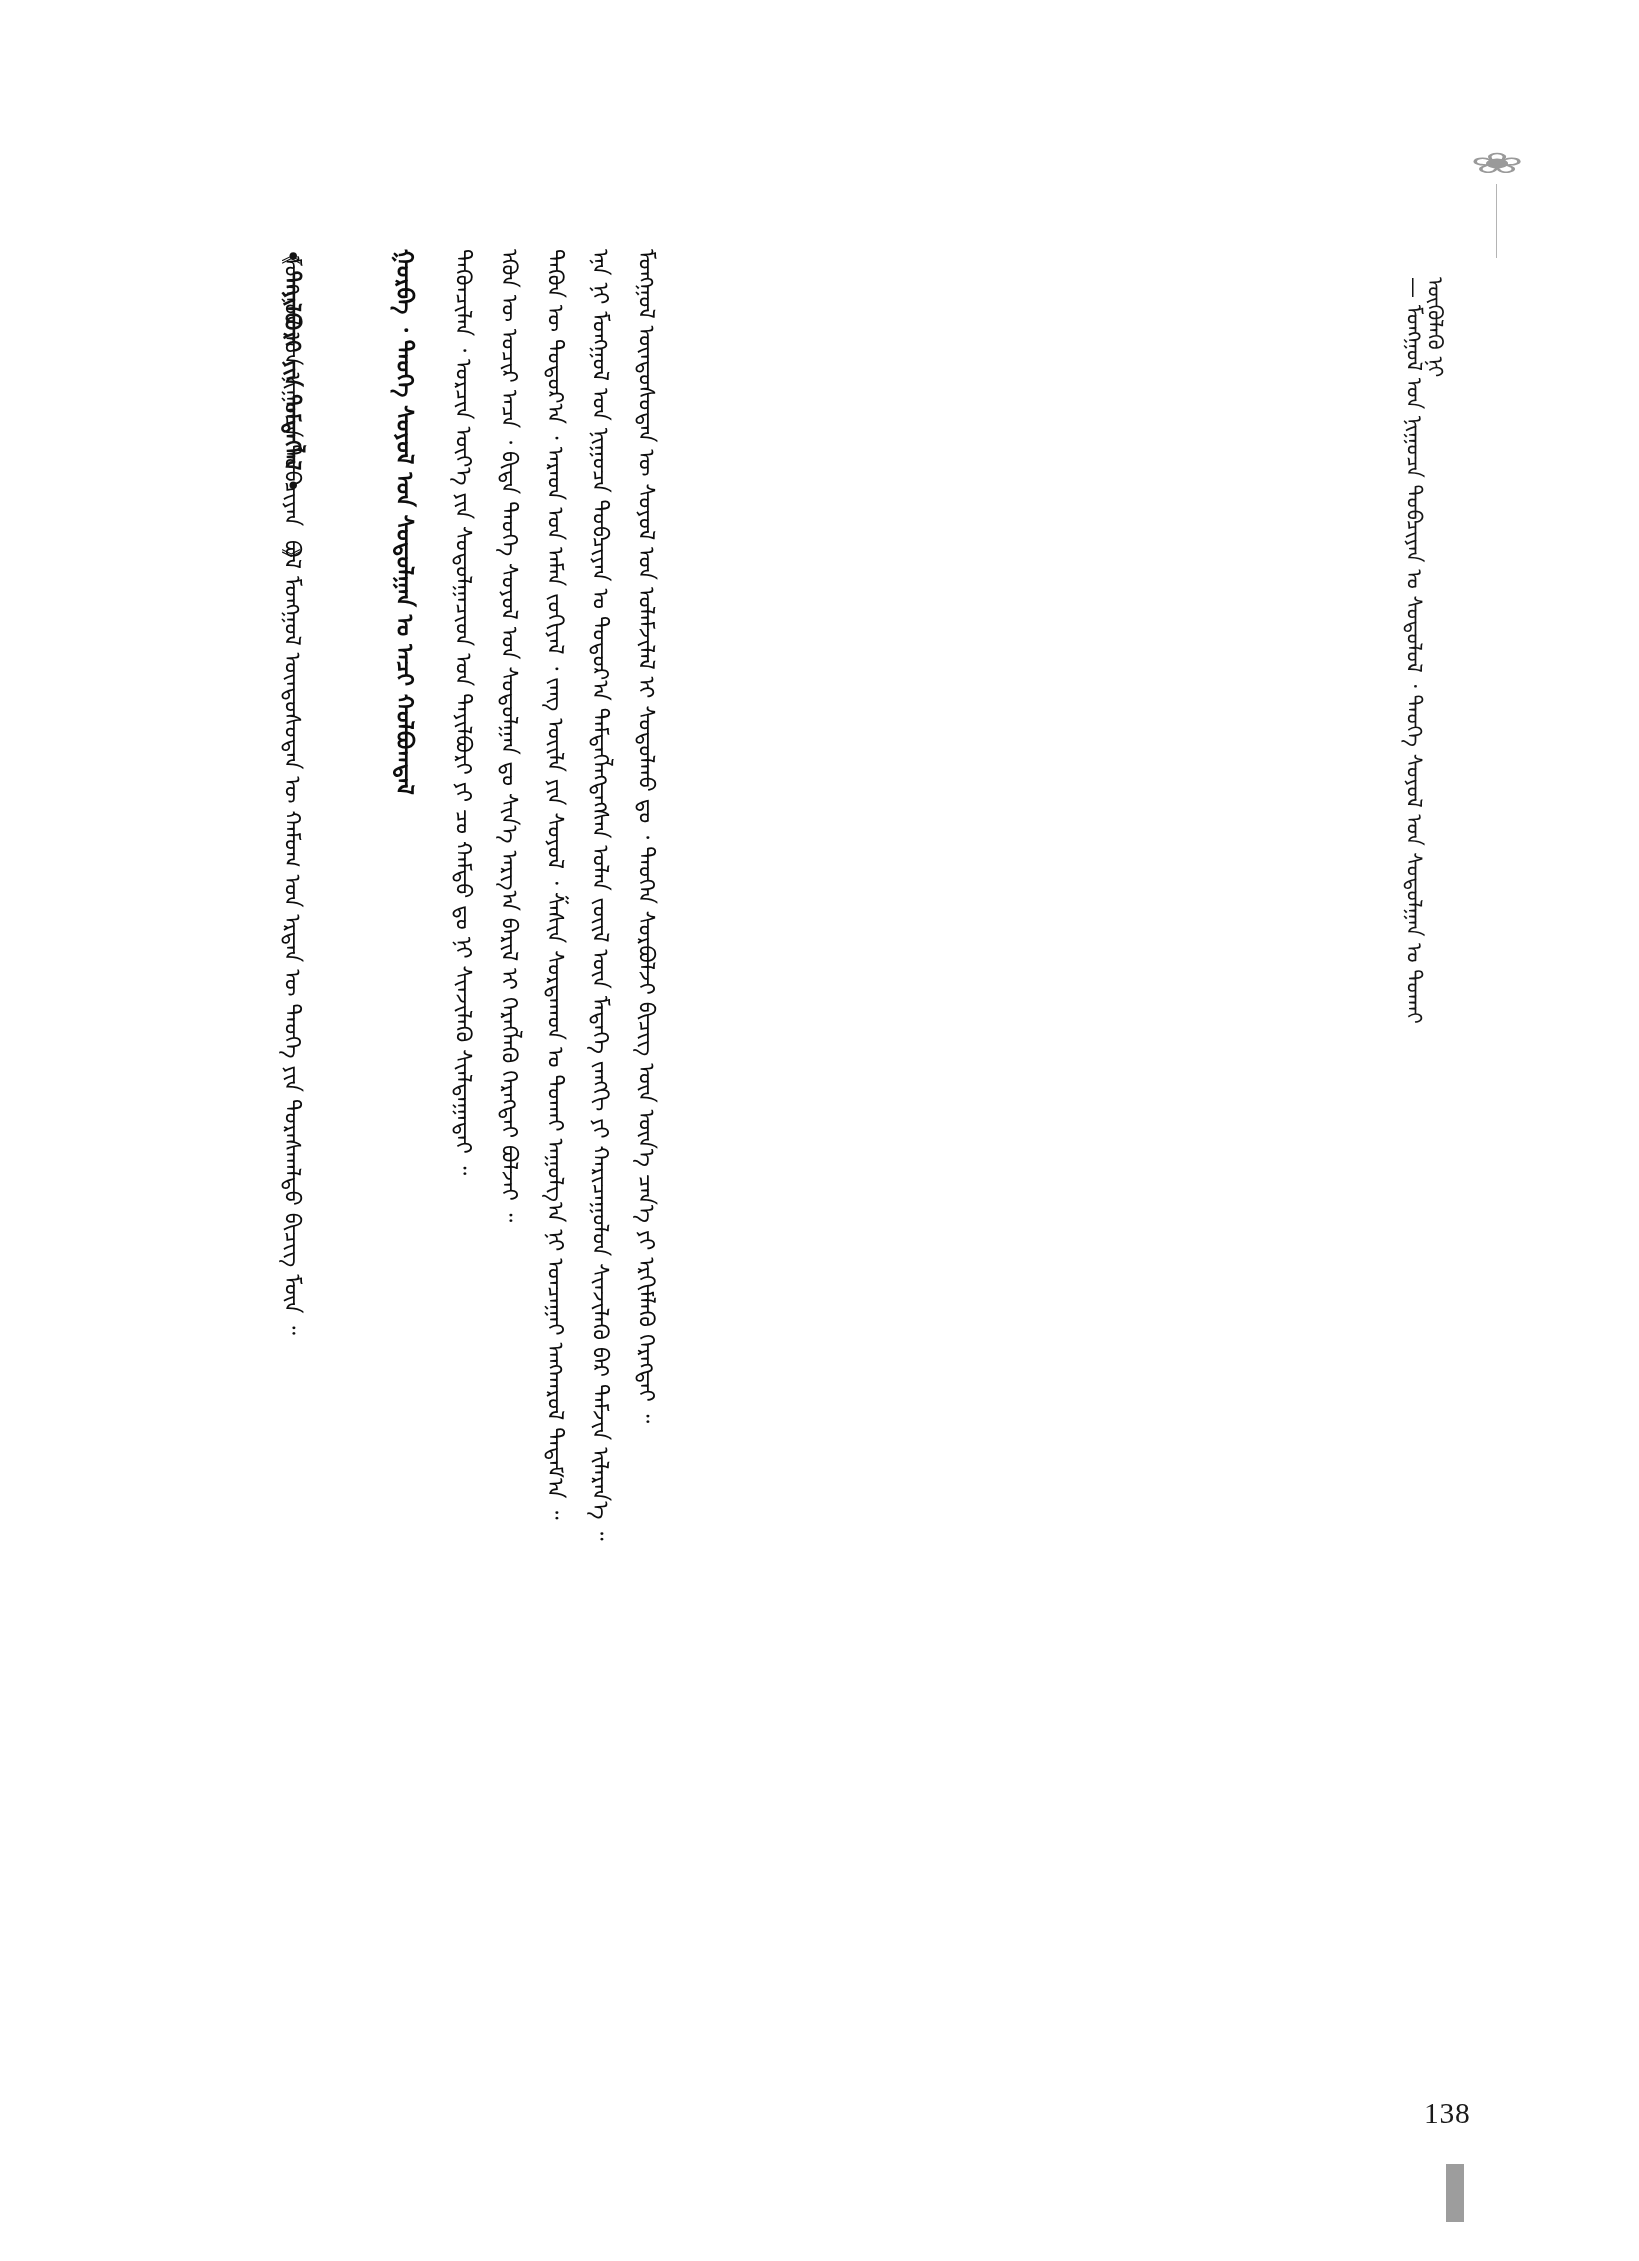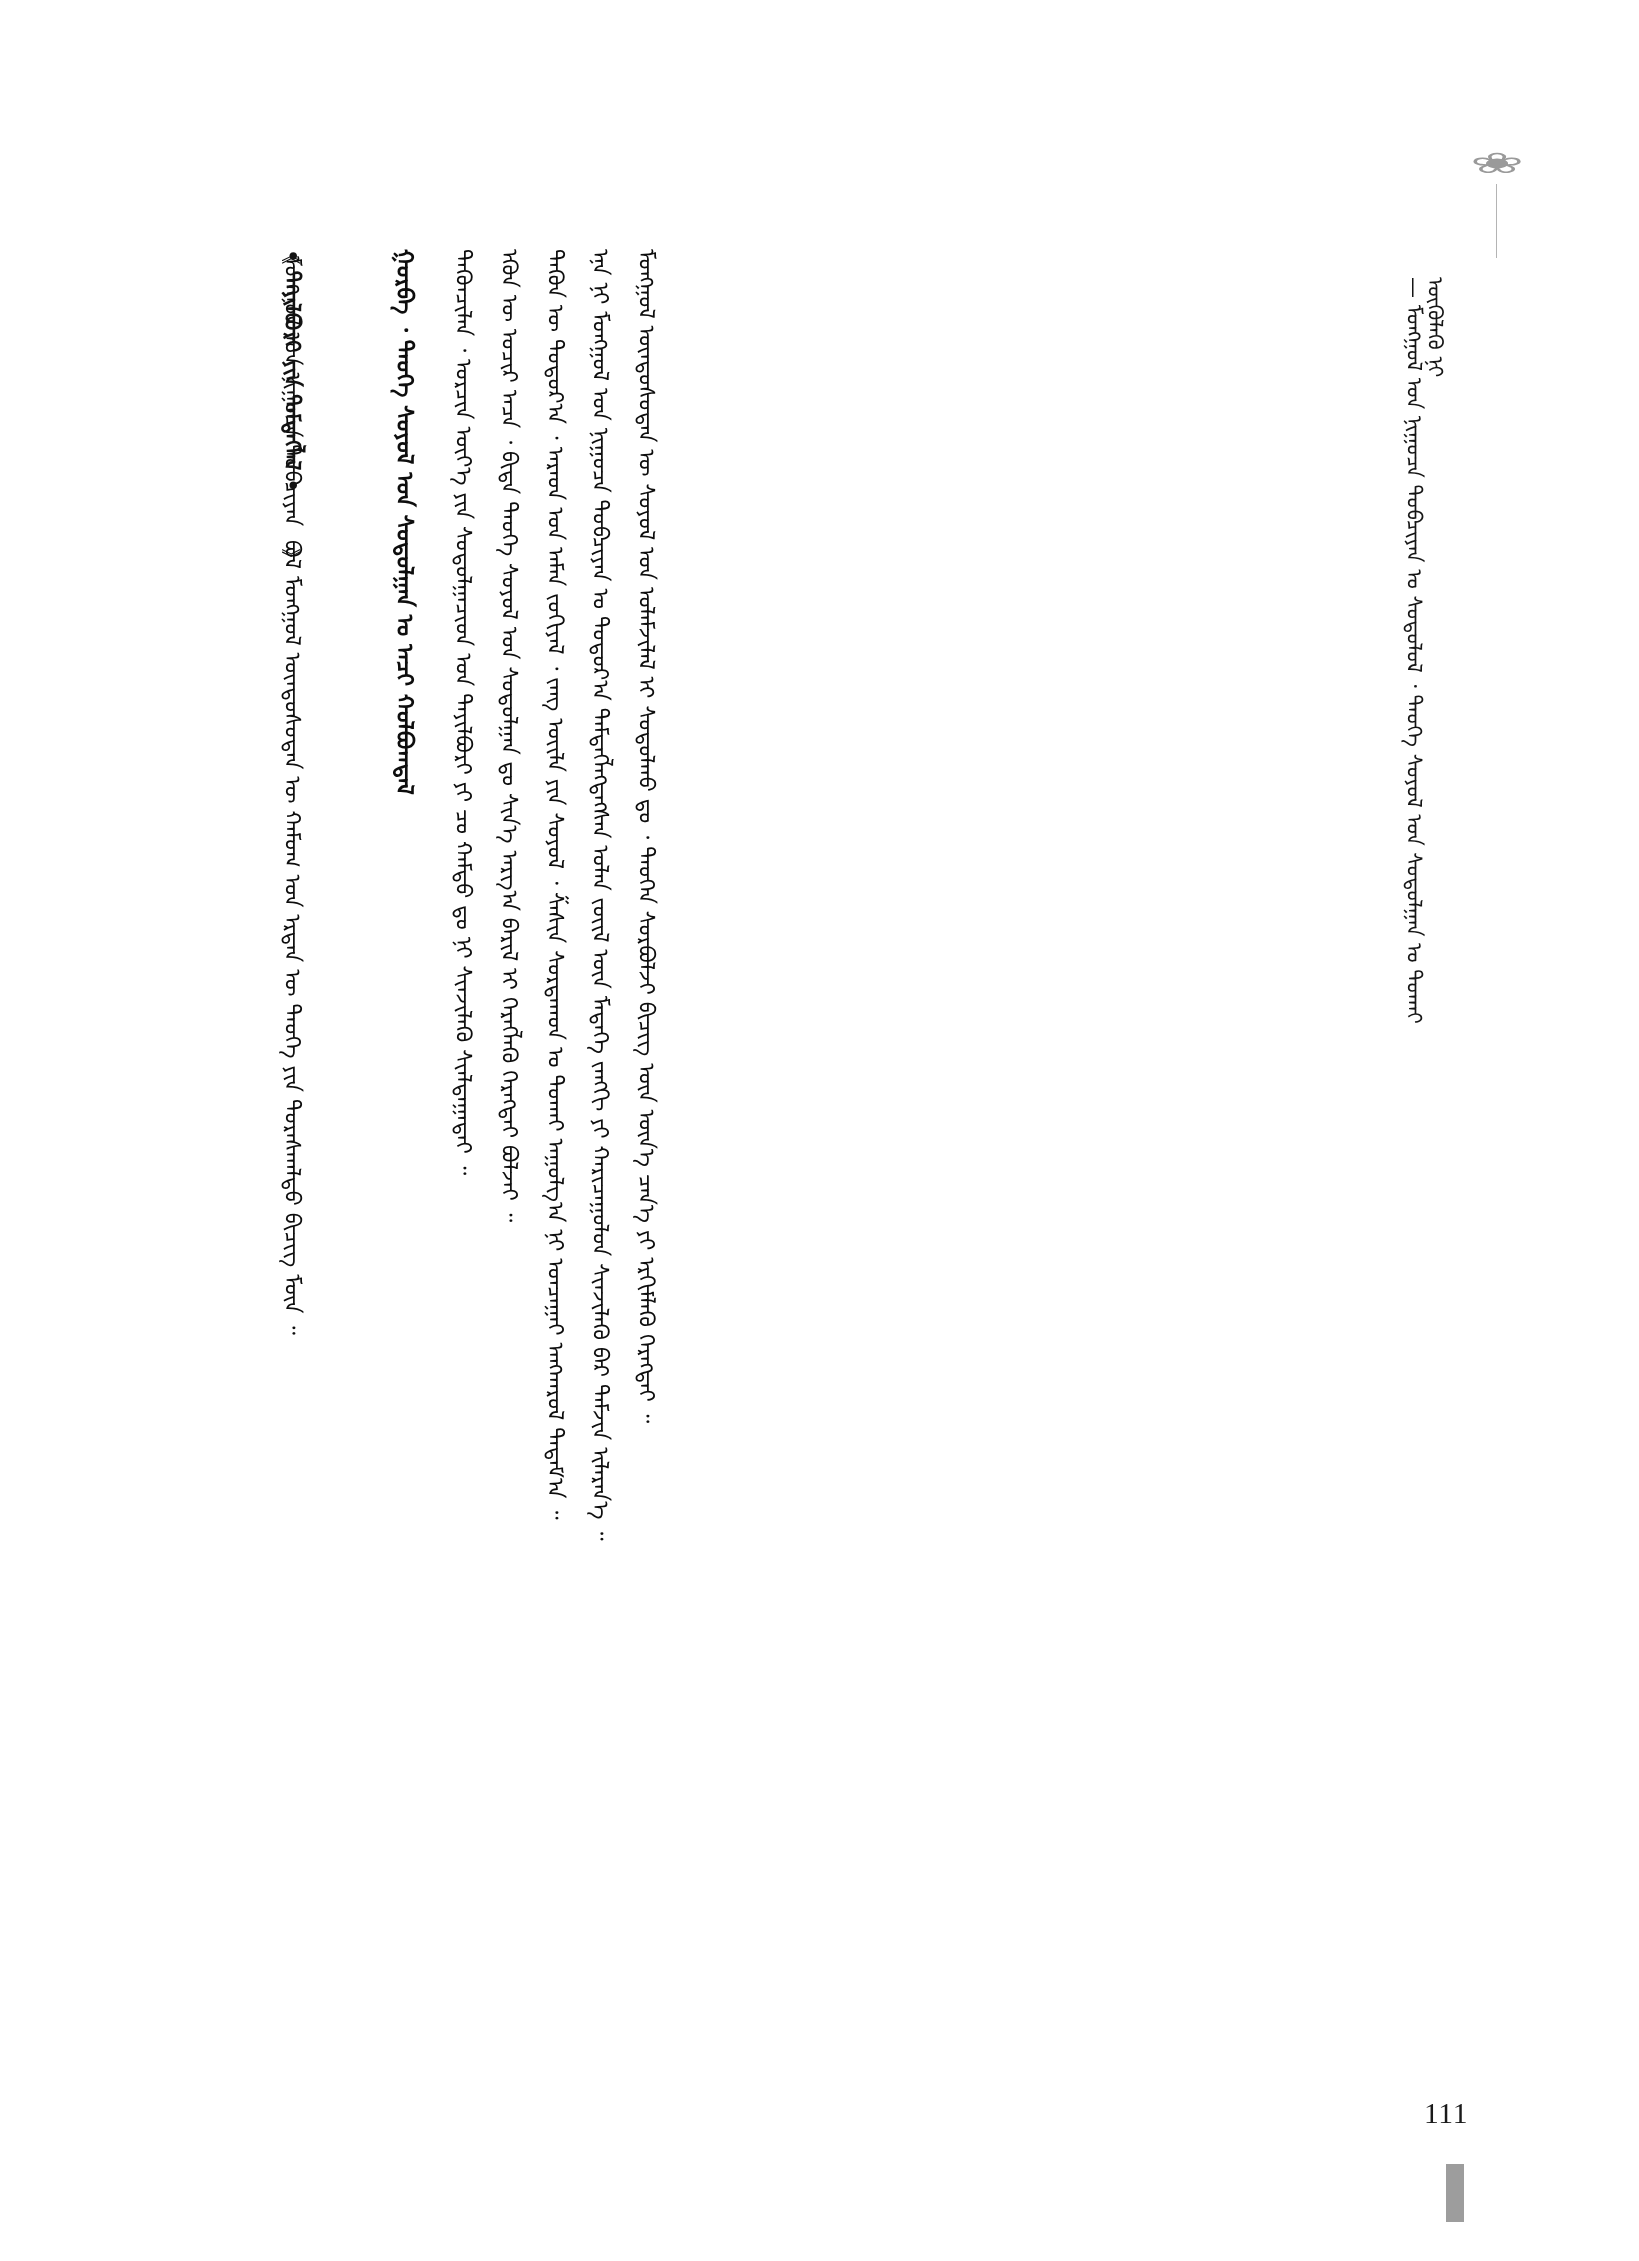--- a/index.html
+++ b/index.html
@@ -134,18 +134,18 @@
   <div class="vtext body-col col-1">ᠮᠣᠩᠭᠤᠯ ᠦᠨᠳᠦᠰᠦᠲᠡᠨ ᠦ ᠰᠤᠶᠤᠯ ᠤᠨ ᠤᠯᠠᠮᠵᠢᠯᠠᠯ ᠢ ᠰᠤᠳᠤᠯᠬᠤ ᠳᠤ ᠂ ᠲᠡᠦᠬᠡᠨ ᠰᠤᠷᠪᠤᠯᠵᠢ ᠪᠢᠴᠢᠭ ᠦᠨ ᠦᠨ᠎ᠡ ᠴᠡᠨ᠎ᠡ ᠶᠢ ᠡᠷᠬᠢᠮᠯᠡᠬᠦ ᠬᠡᠷᠡᠭᠲᠡᠢ ᠃</div>
   <div class="vtext body-col col-2">ᠡᠨᠡ ᠨᠢ ᠮᠣᠩᠭᠤᠯ ᠤᠨ ᠨᠢᠭᠤᠴᠠ ᠲᠣᠪᠴᠢᠶᠠᠨ ᠤ ᠳᠣᠲᠤᠷ᠎ᠠ ᠲᠡᠮᠳᠡᠭᠯᠡᠭᠳᠡᠭᠰᠡᠨ ᠣᠯᠠᠨ ᠵᠦᠢᠯ ᠦᠨ ᠮᠡᠳᠡᠭᠡ ᠵᠠᠩᠭᠢ ᠶᠢ ᠬᠠᠷᠢᠴᠠᠭᠤᠯᠤᠨ ᠰᠢᠨᠵᠢᠯᠡᠬᠦ ᠪᠡᠷ ᠳᠠᠮᠵᠢᠨ ᠢᠯᠡᠷᠡᠨ᠎ᠡ ᠃</div>
   <div class="vtext body-col col-3">ᠲᠡᠭᠦᠨ ᠦ ᠳᠣᠲᠤᠷ᠎ᠠ ᠂ ᠠᠷᠠᠳ ᠤᠨ ᠠᠮᠠᠨ ᠵᠣᠬᠢᠶᠠᠯ ᠂ ᠵᠠᠩ ᠦᠢᠯᠡ ᠶᠢᠨ ᠰᠤᠶᠤᠯ ᠂ ᠱᠠᠰᠢᠨ ᠰᠤᠷᠲᠠᠬᠤᠨ ᠤ ᠲᠤᠬᠠᠢ ᠠᠭᠤᠯᠭ᠎ᠠ ᠨᠢ ᠣᠨᠴᠠᠭᠠᠢ ᠠᠩᠬᠠᠷᠤᠯ ᠲᠠᠲᠠᠮ᠎ᠠ ᠃</div>
   <div class="vtext body-col col-4">ᠡᠭᠦᠨ ᠦ ᠤᠴᠢᠷ ᠠᠴᠠ ᠂ ᠪᠢᠳᠡ ᠲᠡᠦᠬᠡ ᠰᠤᠶᠤᠯ ᠤᠨ ᠰᠤᠳᠤᠯᠭᠠᠨ ᠳᠤ ᠰᠢᠨ᠎ᠡ ᠠᠷᠭ᠎ᠠ ᠪᠠᠷᠢᠯ ᠢ ᠬᠡᠷᠡᠭᠯᠡᠬᠦ ᠬᠡᠷᠡᠭᠲᠡᠢ ᠪᠣᠯᠵᠠᠢ ᠃</div>
   <div class="vtext body-col col-5">ᠲᠡᠭᠦᠨᠴᠢᠯᠡᠨ ᠂ ᠣᠷᠴᠢᠨ ᠦᠶ᠎ᠡ ᠶᠢᠨ ᠰᠤᠳᠤᠯᠭᠠᠴᠢᠳ ᠤᠨ ᠲᠠᠶᠢᠯᠪᠤᠷᠢ ᠶᠢ ᠴᠤ ᠬᠠᠮᠲᠤ ᠳᠤ ᠨᠢ ᠰᠢᠨᠵᠢᠯᠡᠬᠦ ᠰᠢᠠᠯᠲᠠᠭᠠᠲᠠᠢ ᠃</div>
   <div class="vtext body-col col-6 heading">ᠭᠤᠷᠪᠠ ᠂ ᠲᠡᠦᠬᠡ ᠰᠤᠶᠤᠯ ᠤᠨ ᠰᠤᠳᠤᠯᠭᠠᠨ ᠤ ᠠᠴᠢ ᠬᠣᠯᠪᠤᠭᠳᠠᠯ</div>
   <div class="vtext body-col col-7">《 ᠮᠣᠩᠭᠤᠯ ᠤᠨ ᠨᠢᠭᠤᠴᠠ ᠲᠣᠪᠴᠢᠶᠠᠨ 》 ᠪᠣᠯ ᠮᠣᠩᠭᠤᠯ ᠦᠨᠳᠦᠰᠦᠲᠡᠨ ᠦ ᠬᠠᠮᠤᠭ ᠤᠨ ᠡᠷᠲᠡᠨ ᠦ ᠲᠡᠦᠬᠡ ᠶᠢᠨ ᠳᠤᠷᠠᠰᠬᠠᠯᠲᠤ ᠪᠢᠴᠢᠭ ᠮᠥᠨ ᠃</div>
 
   <div class="vtext bullet-col">• ᠲᠠᠶᠢᠯᠪᠤᠷᠢ ᠶᠢᠨ ᠲᠡᠮᠳᠡᠭᠯᠡᠯ •</div>
 
-  <div class="page-number">111</div>
+  <div class="page-number">138</div>
 
   <div class="footer-mark"></div>
 
 </div>
 
 
 </body></html>

